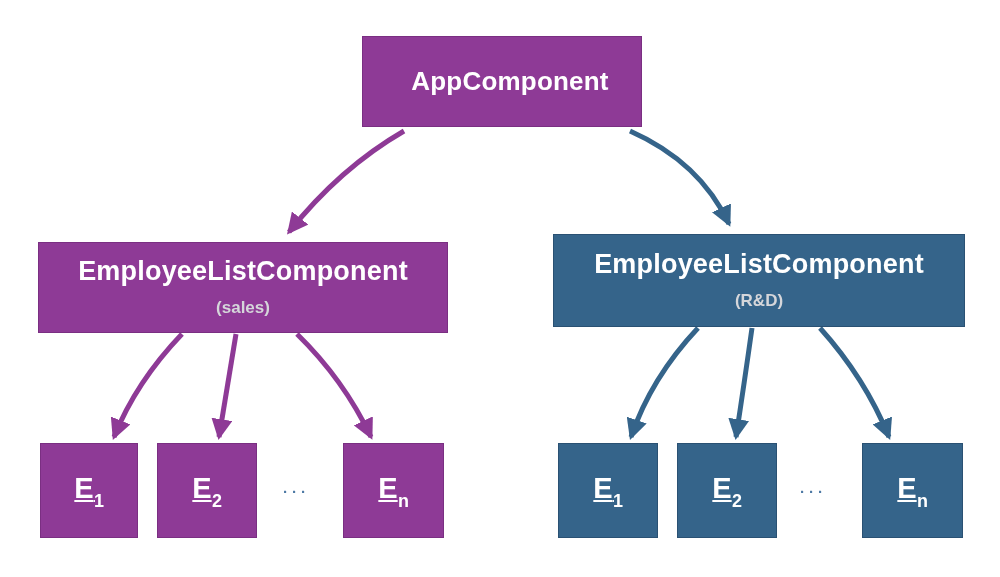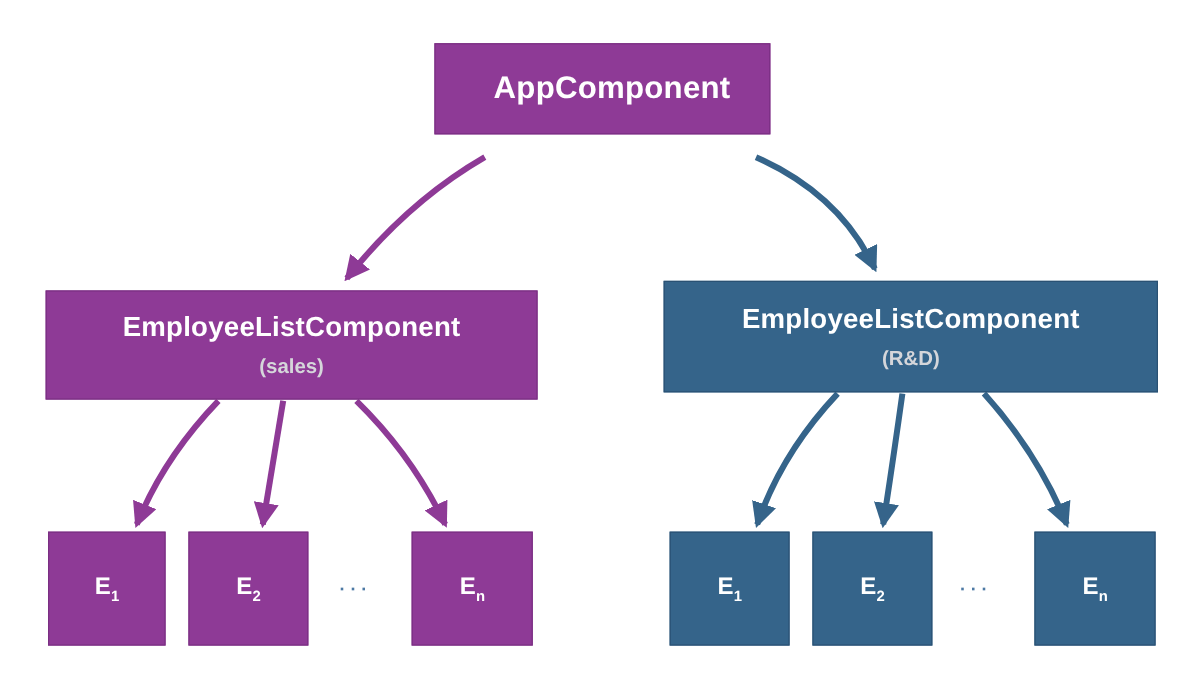--- a/index.html
+++ b/index.html
@@ -15,23 +15,23 @@
   .arrows{position:absolute;left:0;top:0;width:1000px;height:577px;z-index:1;}
   .arrow{fill:none;stroke-width:5;stroke-linecap:butt;}
   .arrow.p{stroke:var(--c-purple);}
   .arrow.b{stroke:var(--c-blue);}
   .mk-p{fill:var(--c-purple);}
   .mk-b{fill:var(--c-blue);}
   .node{position:absolute;z-index:2;display:flex;flex-direction:column;align-items:center;justify-content:center;color:var(--c-text);font-weight:bold;text-align:center;}
   .node.purple{background:var(--c-purple);border:1px solid var(--c-purple_border);}
   .node.blue{background:var(--c-blue);border:1px solid var(--c-blue_border);}
   .node-title{font-size:26px;line-height:1.15;letter-spacing:0.2px;}
-  .node-title.big{font-size:23px;}
+  .node-title.big{font-size:27px;}
   .node-subtitle{font-size:17px;color:var(--c-subtitle);line-height:1.2;margin-top:11px;}
-  .leaf-label{font-size:20px;font-weight:bold;}
+  .leaf-label{font-size:29px;font-weight:bold;text-decoration:underline;}
   .leaf-label sub{font-size:0.62em;position:relative;top:0.12em;left:0.02em;}
   .dots{position:absolute;z-index:2;color:var(--c-dots);font-size:15px;font-weight:bold;letter-spacing:4px;line-height:1;}
 </style>
 </head>
 <body>
 
 <div class="canvas">
 
   <svg class="arrows" viewBox="0 0 1000 577" xmlns="http://www.w3.org/2000/svg">
     <defs>
@@ -47,21 +47,21 @@
 
     <path class="arrow p" d="M 182 334 Q 136 382 114 437" marker-end="url(#head-p)"></path>
     <path class="arrow p" d="M 236 334 Q 227 388 219 437" marker-end="url(#head-p)"></path>
     <path class="arrow p" d="M 297 334 Q 344 380 371 437" marker-end="url(#head-p)"></path>
 
     <path class="arrow b" d="M 698 328 Q 651 378 631 437" marker-end="url(#head-b)"></path>
     <path class="arrow b" d="M 752 328 Q 744 385 736 437" marker-end="url(#head-b)"></path>
     <path class="arrow b" d="M 820 328 Q 865 378 889 437" marker-end="url(#head-b)"></path>
   </svg>
 
-  <div class="node purple" style="left:362px;top:36px;width:280px;height:76px;padding-left:16px;">
+  <div class="node purple" style="left:362px;top:36px;width:280px;height:91px;padding-left:16px;">
     <div class="node-title">AppComponent</div>
   </div>
 
   <div class="node purple" style="left:38px;top:242px;width:410px;height:91px;">
     <div class="node-title big">EmployeeListComponent</div>
     <div class="node-subtitle">(sales)</div>
   </div>
 
   <div class="node blue" style="left:553px;top:234px;width:412px;height:93px;">
     <div class="node-title big">EmployeeListComponent</div>

